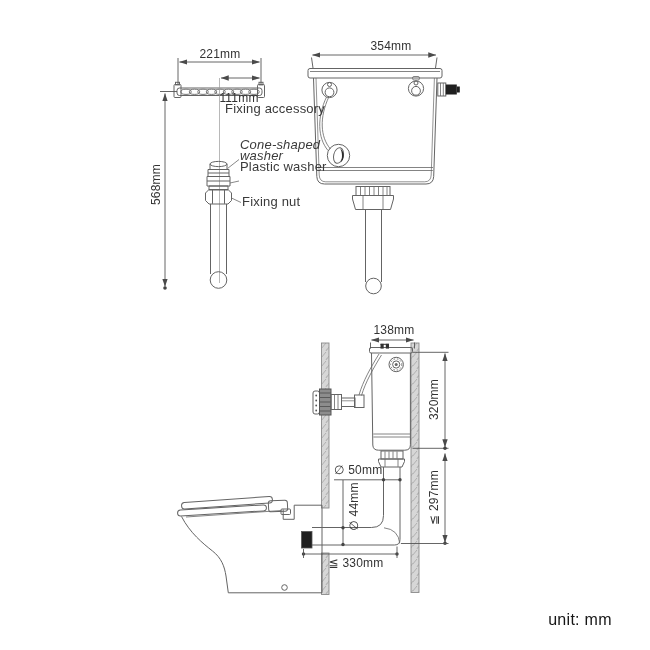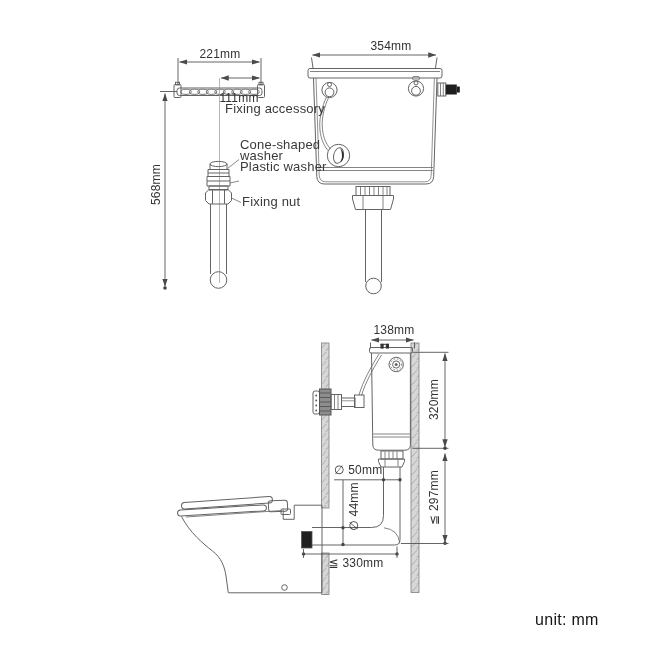--- a/index.html
+++ b/index.html
@@ -8,21 +8,21 @@
     font-family:"Liberation Sans", sans-serif;
   }
   #drawing{position:absolute;left:0;top:0;}
   .lbl{
     position:absolute;color:#333333;font-size:12px;line-height:13px;
     white-space:nowrap;letter-spacing:0.2px;
   }
   .lbl.small{font-size:13px;line-height:10.5px;color:#3a3a3a;}
   .lbl.center{text-align:center;}
   .lbl.rot{width:70px;height:13px;text-align:center;transform:rotate(-90deg);transform-origin:center;}
-  .lbl.unit{font-size:16px;line-height:18px;color:#151515;text-align:left;width:90px;letter-spacing:0.3px;}
+  .lbl.unit{font-size:16px;line-height:18px;color:#151515;text-align:center;width:90px;letter-spacing:0.3px;}
 </style>
 </head>
 <body>
 
 <div id="stage">
 
   <svg id="drawing" width="650" height="650" viewBox="0 0 650 650">
     <defs>
       <marker id="ar" viewBox="0 0 9 6" markerWidth="9" markerHeight="6" refX="8.6" refY="3" orient="auto-start-reverse">
         <path d="M0,0 L9,3 L0,6 Z" fill="#4a4a4a"></path>
@@ -220,21 +220,21 @@
         <circle cx="397" cy="554" r="1.7" fill="#444444" stroke="none"></circle>
         <path d="M303.5,549 V558 M397,546.5 V558"></path>
       </g>
     </g>
   </svg>
 
   <div class="lbl center" style="left:185px;top:48px;width:70px;">221mm</div>
   <div class="lbl center" style="left:204px;top:64px;width:70px;margin-top:28px;">111mm</div>
   <div class="lbl rot" style="left:121px;top:178px;">568mm</div>
   <div class="lbl small" style="left:225px;top:104px;">Fixing accessory</div>
-  <div class="lbl small" style="left:240px;top:140px;">
+  <div class="lbl small" style="left:240px;top:140px;font-style:italic;">
     <span style="display:block;">Cone-shaped</span>
     <span style="display:block;">washer</span>
   </div>
   <div class="lbl small" style="left:240px;top:162px;">Plastic washer</div>
   <div class="lbl small" style="left:242px;top:197px;">Fixing nut</div>
 
   <div class="lbl center" style="left:356px;top:40px;width:70px;">354mm</div>
 
   <div class="lbl center" style="left:359px;top:324px;width:70px;">138mm</div>
   <div class="lbl rot" style="left:399px;top:393px;">320mm</div>

